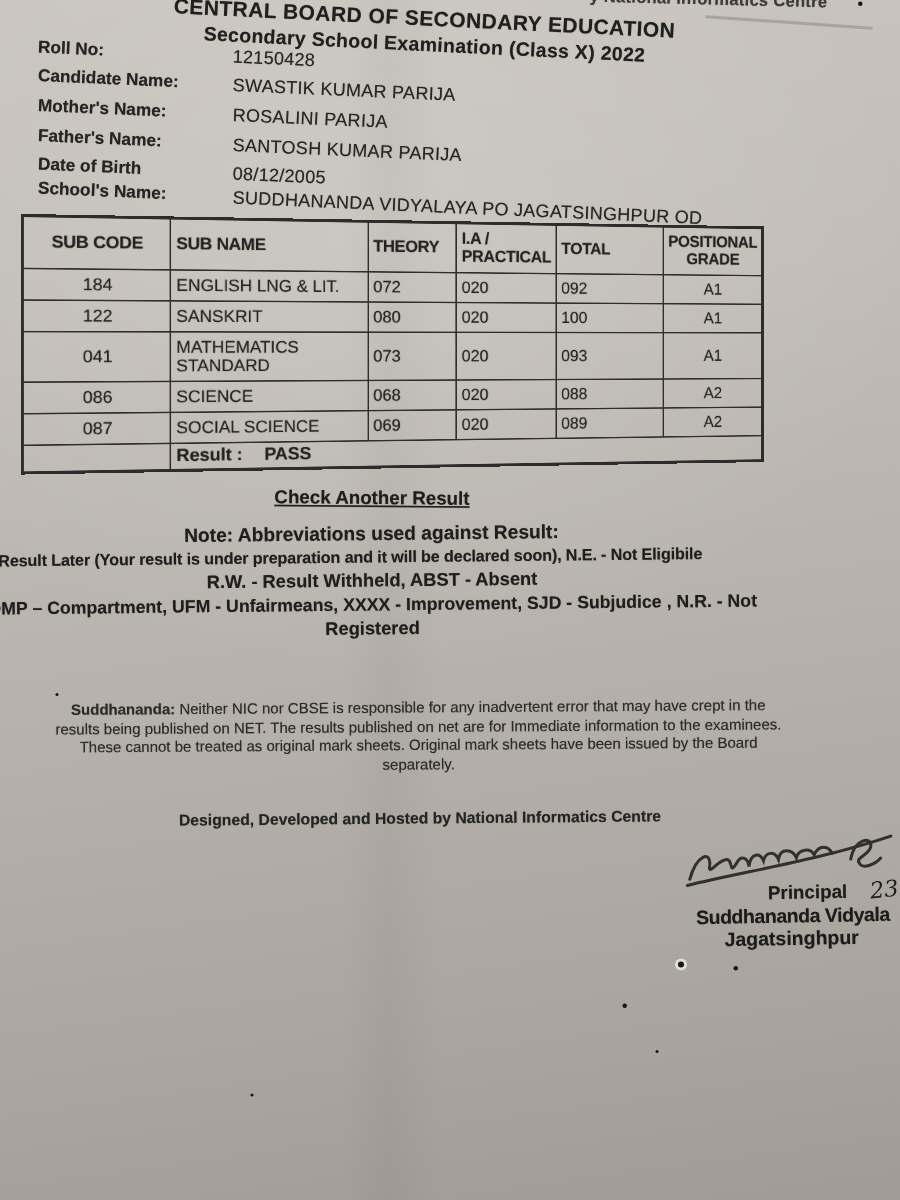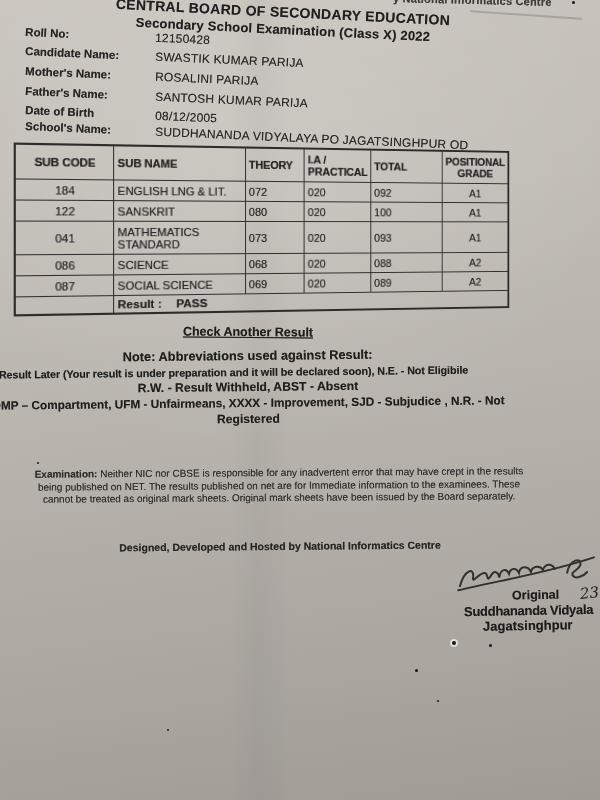--- a/index.html
+++ b/index.html
@@ -180,34 +180,34 @@
 
   <div id="note" class="abs soft">
     <div class="h">Note: Abbreviations used against Result:</div>
     <div class="l2">Result Later (Your result is under preparation and it will be declared soon), N.E. - Not Eligibile</div>
     <div class="l3">R.W. - Result Withheld, ABST - Absent</div>
     <div class="l4">OMP – Compartment, UFM - Unfairmeans, XXXX - Improvement, SJD - Subjudice , N.R. - Not</div>
     <div class="l5">Registered</div>
   </div>
 
   <div id="disc" class="abs soft">
-    <span class="b">Examination:</span>
+    <span class="b">Suddhananda:</span>
     <span>Neither NIC nor CBSE is responsible for any inadvertent error that may have crept in the results being published on NET. The results published on net are for Immediate information to the examinees. These cannot be treated as original mark sheets. Original mark sheets have been issued by the Board separately.</span>
   </div>
 
   <div id="credit" class="abs soft">Designed, Developed and Hosted by National Informatics Centre</div>
 
   <svg id="sig" class="abs" width="150" height="38" viewBox="0 0 150 38">
     <g fill="none" stroke="#1f1f1f" stroke-width="2" stroke-linecap="round" opacity="0.88">
       <path d="M4,26 C10,10 20,8 18,18 C16,26 24,14 30,15 C34,16 30,26 36,18 C40,12 44,16 44,21 C46,12 52,12 54,18 C56,12 62,12 64,18 C66,10 74,12 76,18 C78,12 86,12 88,17 C92,10 98,12 100,17"></path>
       <path d="M2,30 C40,24 90,21 140,9"></path>
       <path d="M112,22 C116,8 128,8 126,15 C124,21 114,21 118,26 C120,29 128,27 132,23"></path>
     </g>
   </svg>
-  <div id="principal" class="abs soft">Original</div>
+  <div id="principal" class="abs soft">Principal</div>
   <div id="hand23" class="abs">23</div>
   <div id="school1" class="abs soft nowrap">Suddhananda Vidyala</div>
   <div id="school2" class="abs soft">Jagatsinghpur</div>
 
   <div class="speck halo" style="left:452px;top:641px;width:4px;height:4px;"></div>
   <div class="speck" style="left:489px;top:644px;width:3px;height:3px;"></div>
   <div class="speck" style="left:415px;top:669px;width:3px;height:3px;"></div>
   <div class="speck" style="left:437px;top:700px;width:2px;height:2px;"></div>
   <div class="speck" style="left:167px;top:729px;width:2px;height:2px;"></div>
   <div class="speck" style="left:572px;top:1px;width:3px;height:3px;"></div>

